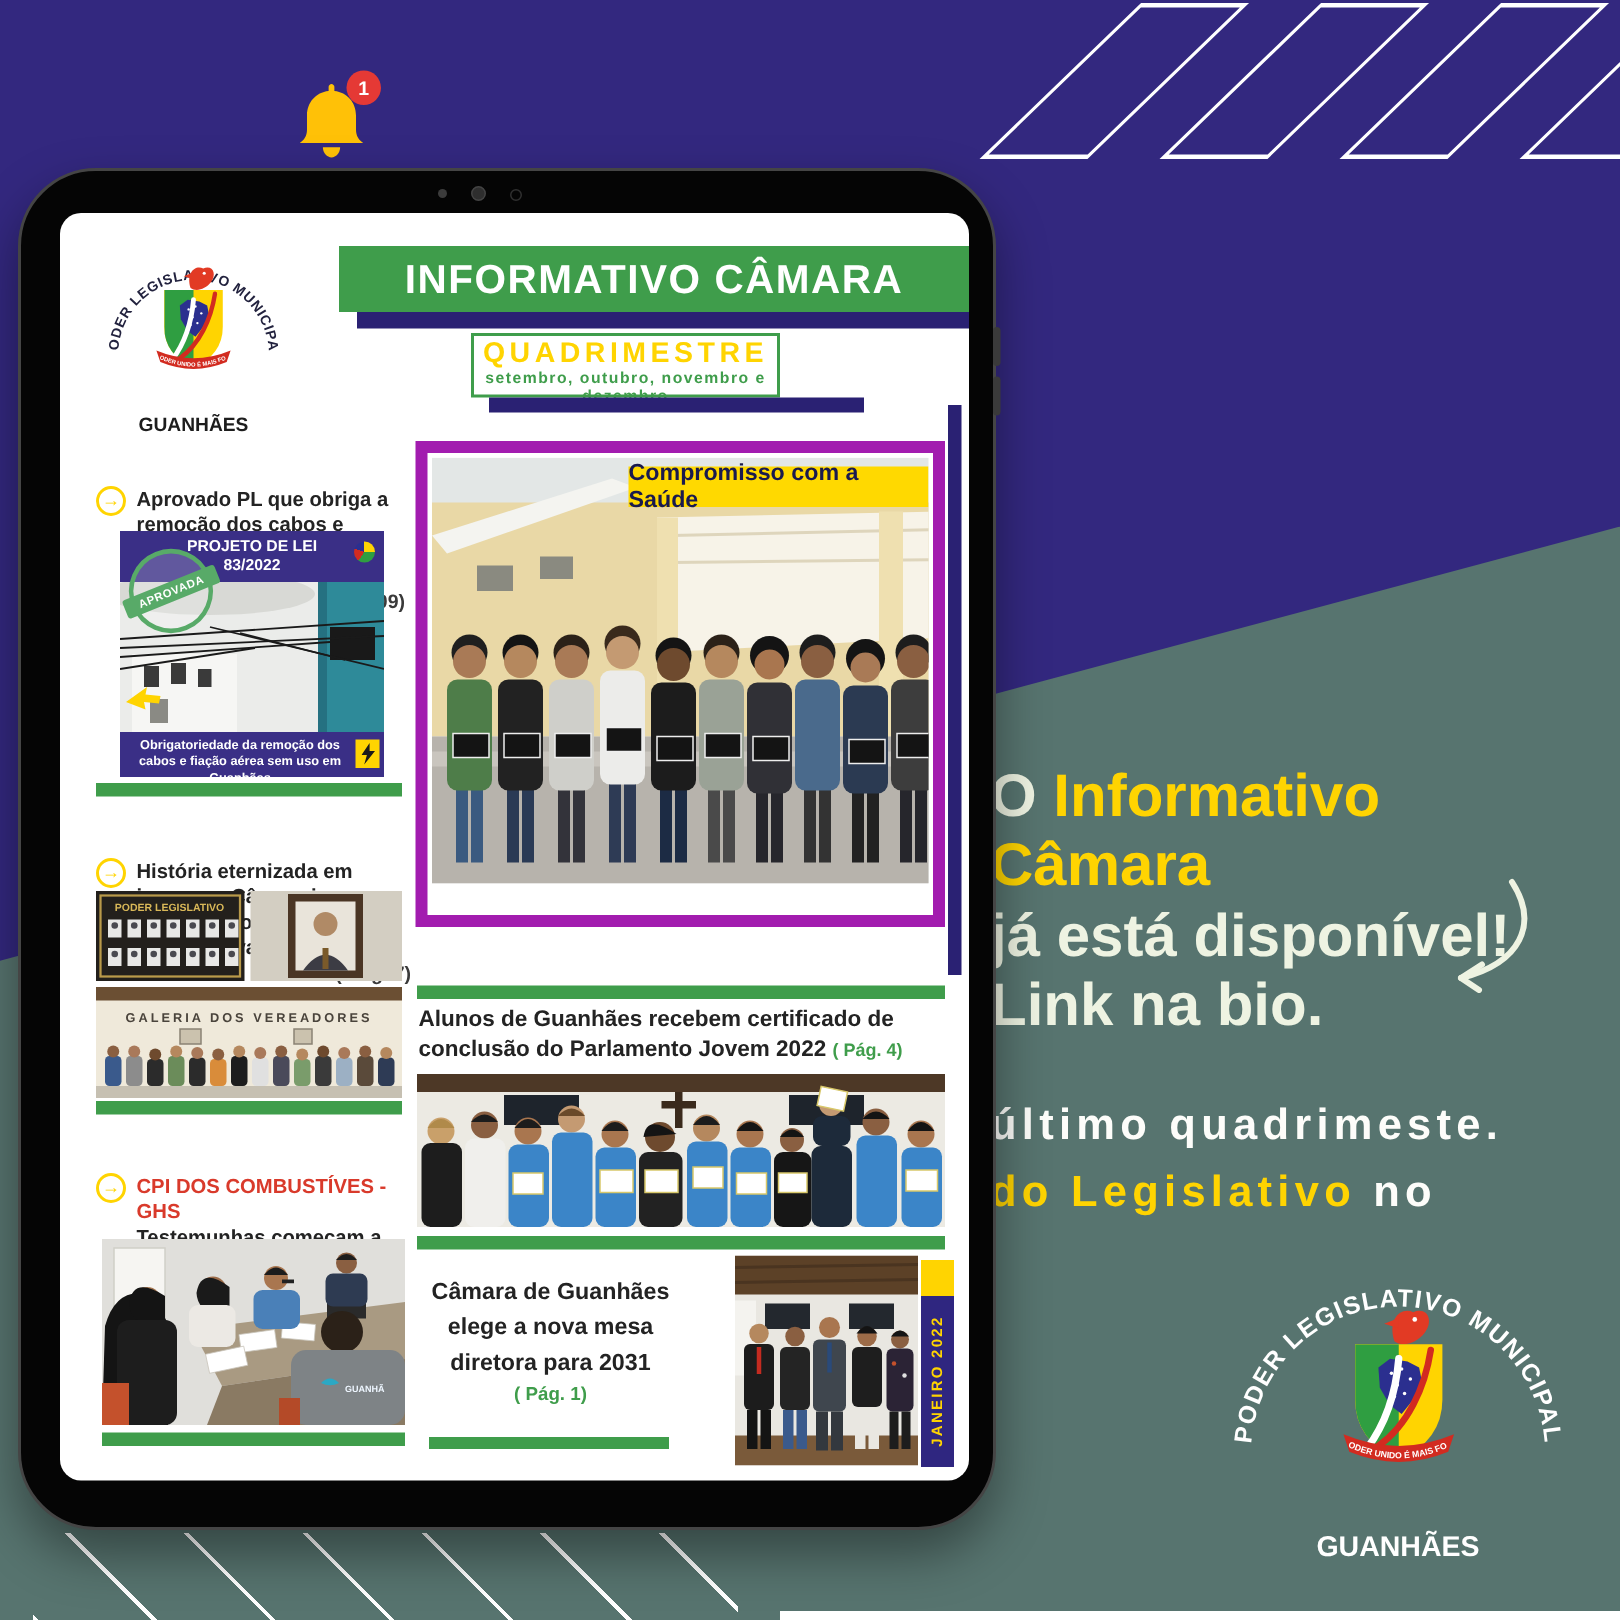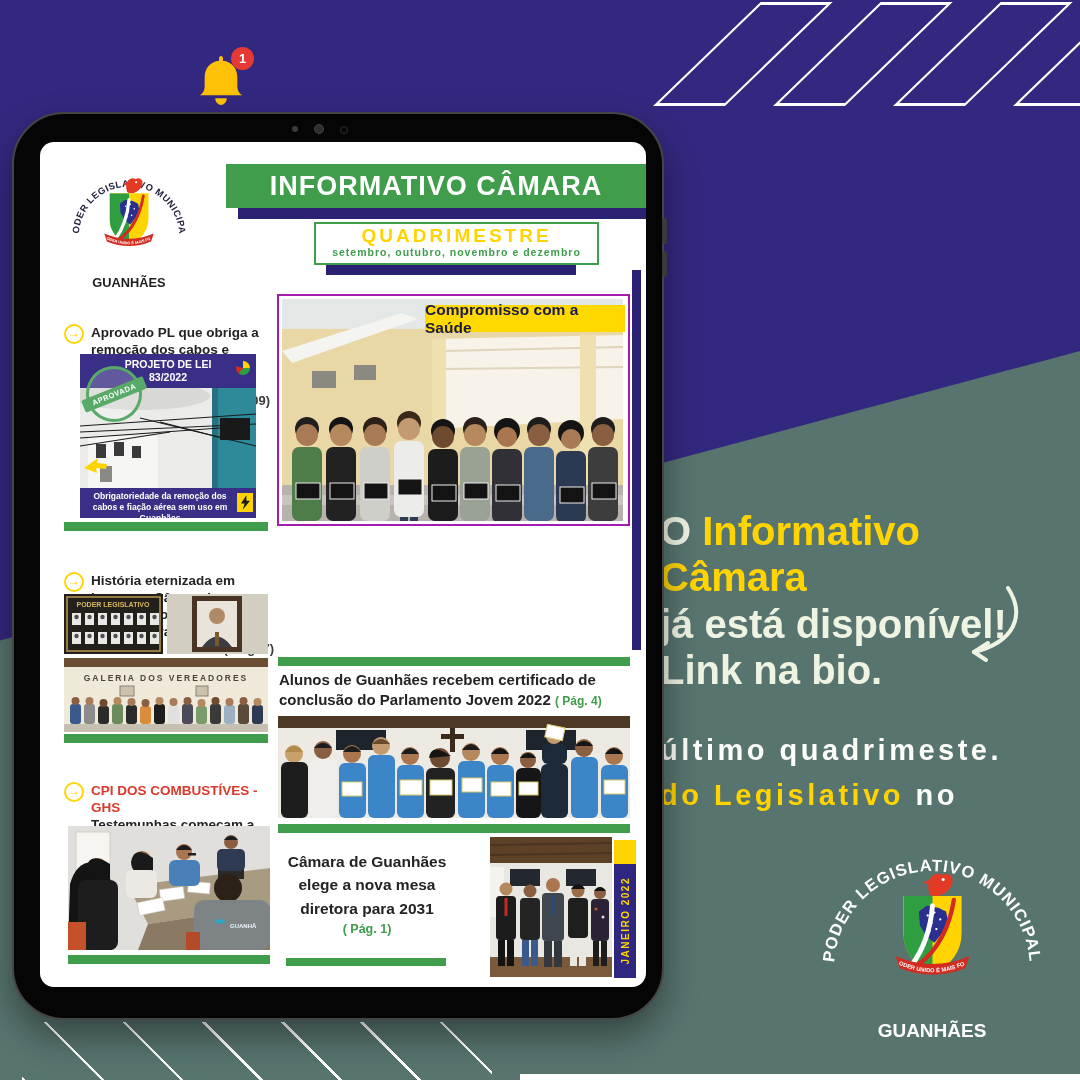--- a/index.html
+++ b/index.html
@@ -31,21 +31,21 @@
   .cam2 { left:300px; top:10px; width:10px; height:10px; background:#2e2e2e; border:1px solid #444; }
   .cam3 { left:326px; top:12px; width:8px; height:8px; border:1.5px solid #303030; }
   .side-btn { position:absolute; right:-5px; width:5px; height:26px; background:#3a3a3a; border-radius:3px; }
   .screen { position:absolute; left:26px; top:28px; width:606px; height:845px; background:#ffffff; border-radius:14px; overflow:hidden; }
 
   
   .logo-sm { left:30px; top:14px; width:118px; height:138px; }
   .banner { left:186px; top:22px; width:420px; height:44px; background:#3f9d4b; color:#fff;
             font-size:27px; font-weight:800; letter-spacing:1px; display:flex; align-items:center; justify-content:center; }
   .banner-shadow { left:198px; top:66px; width:408px; height:11px; background:#2a2173; }
-  .quad-box { left:274px; top:80px; width:285px; height:43px; background:#fff; border:2px solid #3f9d4b; text-align:center; padding-top:2px; }
+  .quad-box { left:274px; top:80px; width:206px; height:43px; background:#fff; border:2px solid #3f9d4b; text-align:center; padding-top:2px; }
   .quad-title { color:#ffd401; font-size:19px; font-weight:800; letter-spacing:3px; line-height:1.05; }
   .quad-months { color:#3f9d4b; font-size:10.5px; font-weight:800; letter-spacing:1px; }
   .quad-shadow { left:286px; top:123px; width:250px; height:10px; background:#2a2173; }
   .right-rail { left:592px; top:128px; width:9px; height:380px; background:#2a2173; }
 
   
   .divider { height:9px; background:#3f9d4b; }
   .news-item { display:flex;margin-top:32px; }
   .arrow-ic { flex:0 0 20px; width:20px; height:20px; border:2.5px solid #ffd401; border-radius:50%;
               color:#ffd401; font-size:12px; font-weight:bold; text-align:center; line-height:15px; margin-right:7px; }
@@ -61,21 +61,21 @@
   .pl-mini-logo { position:absolute; right:6px; top:7px; width:14px; height:14px; border-radius:50%;
                   background:conic-gradient(#ffd401 0 25%, #2f9e41 25% 60%, #d22b20 60% 80%, #2b2f8f 80% 100%); }
   .pl-photo { position:relative; height:100px; }
   .stamp { position:absolute; left:6px; top:-22px; width:56px; height:56px; border:3px solid #58aa68; border-radius:50%;
            transform:rotate(-22deg); display:flex; align-items:center; justify-content:center; background:rgba(255,255,255,.2); z-index:2; }
   .stamp-inner { background:#58aa68; color:#fff; font-size:7.5px; font-weight:bold; padding:2px 10px; border-radius:2px; letter-spacing:.5px; }
   .pl-foot { position:relative; height:30px; color:#fff; font-size:8.5px; font-weight:700; text-align:center; line-height:1.3; padding:3px 20px 0 4px; }
   .bolt-box { position:absolute; right:3px; top:5px; width:16px; height:19px; background:#ffd401; display:flex; align-items:center; justify-content:center; }
 
   
-  .photo-card { left:237px; top:152px; width:353px; height:232px; border:2px solid #a21caf; background:#fff; padding:3px; }
+  .photo-card { left:237px; top:152px; width:353px; height:324px; border:8px solid #a21caf; background:#fff; padding:3px; }
   .photo-card .inner { position:relative; width:100%; height:100%; overflow:hidden; }
   .saude-banner { position:absolute; right:0; top:6px; width:200px; height:27px; background:#ffd900; color:#1a1a4e;
                   font-size:15.5px; font-weight:800; display:flex; align-items:center; justify-content:center; }
   .caption { left:239px; top:456px; width:351px; text-align:center; font-size:13.2px; font-weight:700; line-height:1.4; color:#232323; }
 
   .alunos-title { left:239px; top:528px; width:352px; font-size:15px; font-weight:800; color:#232323; line-height:1.3; }
   .alunos-title .pg-green { font-size:12px; }
 
   .mesa-text { left:242px; top:708px; width:170px; text-align:center; font-size:15.5px; font-weight:800; line-height:1.5; color:#232323; }
   .mesa-bar { left:246px; top:816px; width:160px; height:8px; background:#3f9d4b; }

